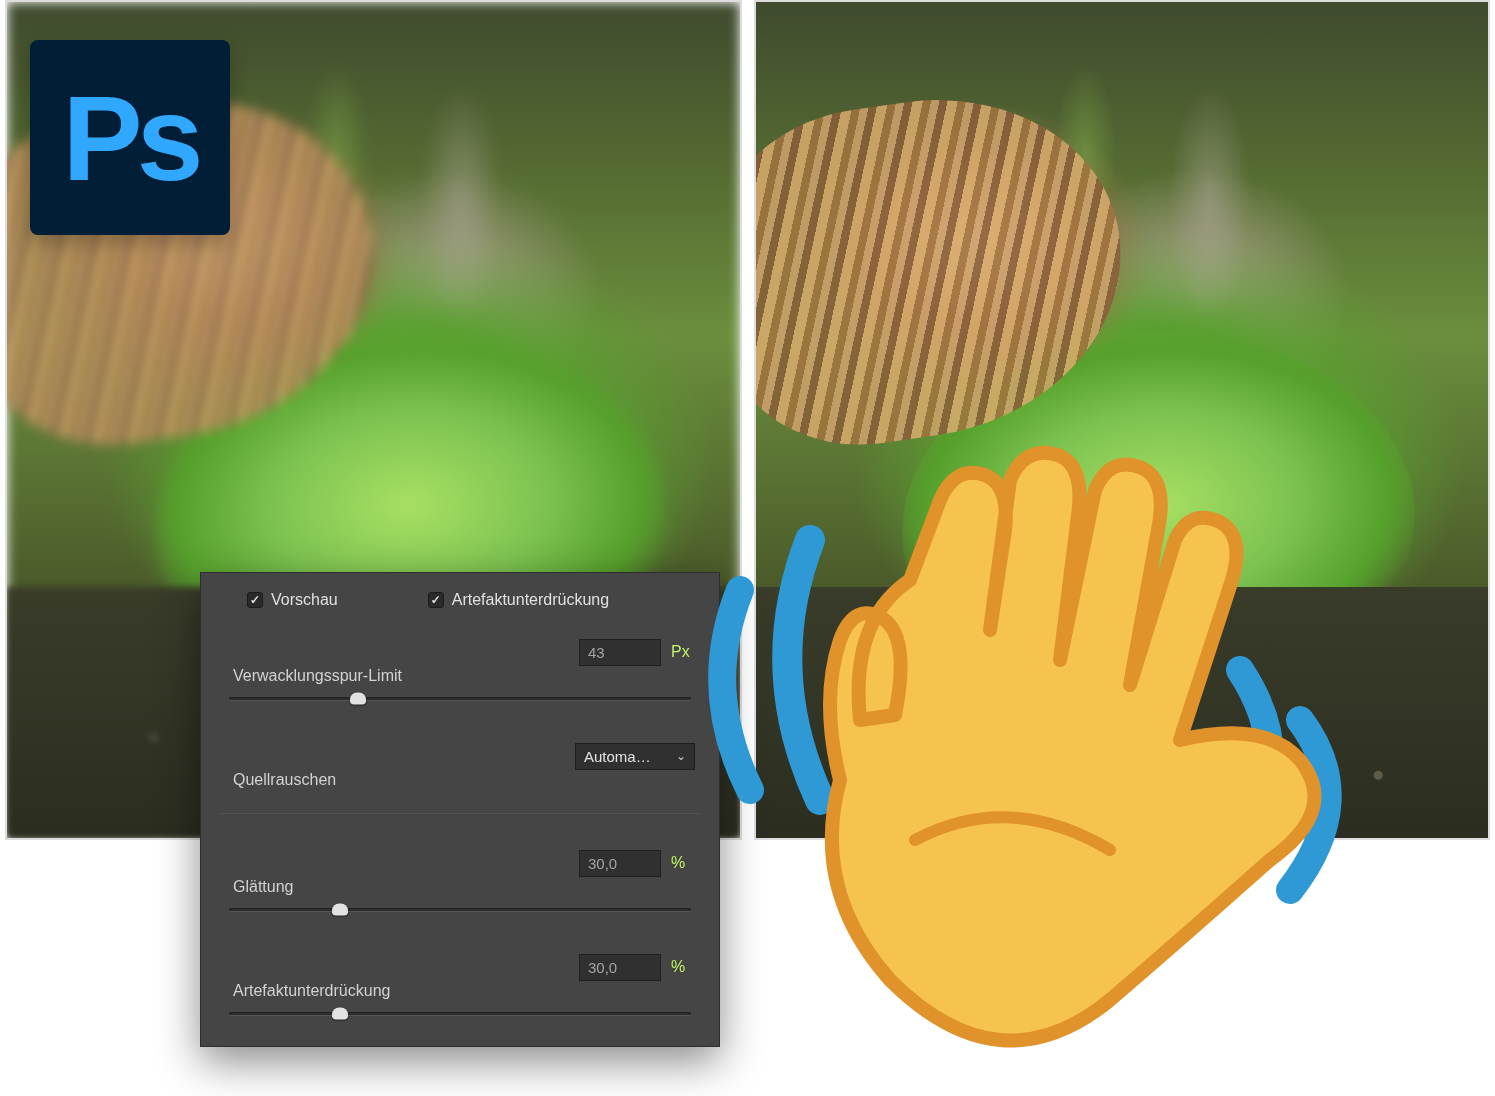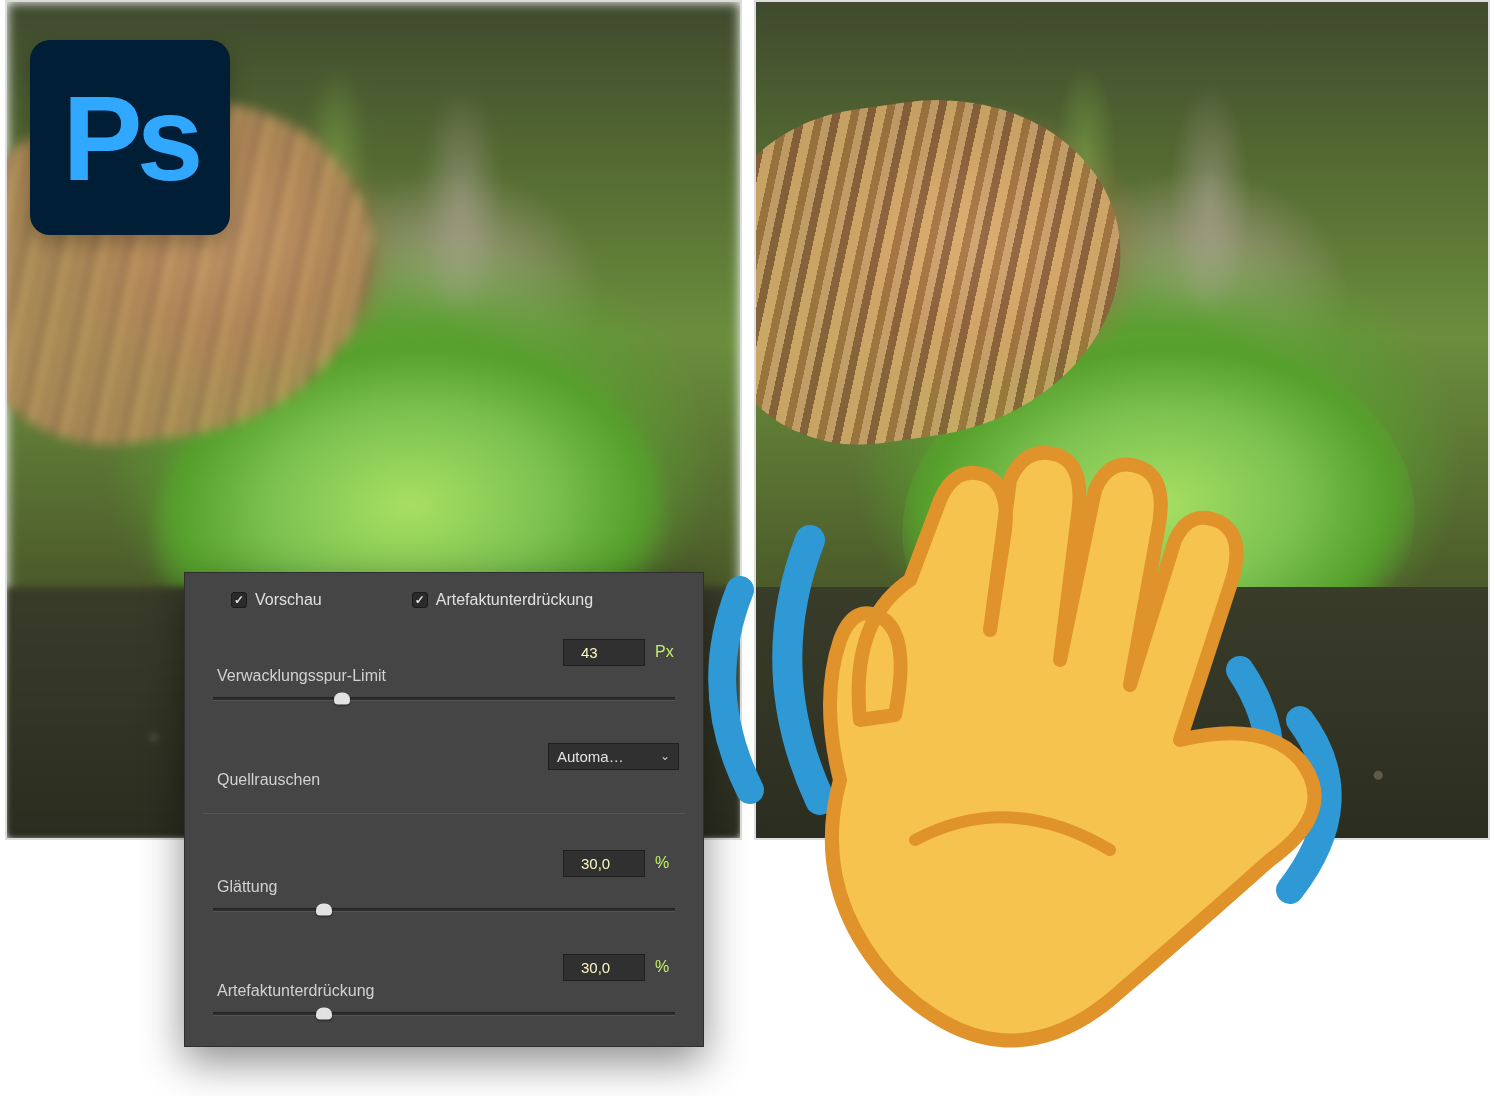--- a/index.html
+++ b/index.html
@@ -83,36 +83,36 @@
         linear-gradient(180deg, #3a3c2a 0%, #2b2d20 100%);
     }
 
     .ps-logo {
       position: absolute;
       top: 40px;
       left: 30px;
       width: 200px;
       height: 195px;
       background: #001e36;
-      border-radius: 20px;
+      border-radius: 8px;
       display: flex;
       align-items: center;
       justify-content: center;
       color: #31a8ff;
       font-weight: 800;
       font-size: 120px;
       letter-spacing: -6px;
       font-family: Arial, sans-serif;
       box-shadow: 0 8px 20px rgba(0,0,0,.25);
     }
 
     .dialog {
       position: absolute;
       top: 572px;
-      left: 184px;
+      left: 200px;
       width: 520px;
       background: #454545;
       color: #e0e0e0;
       font-size: 16px;
       padding: 14px 18px 8px 18px;
       box-shadow: 0 15px 40px rgba(0,0,0,.45);
       border: 1px solid #2e2e2e;
     }
 
     .checkbox-row {
@@ -158,30 +158,30 @@
     .param-label { color: #d2d2d2; margin-top: 48px; }
     .param-controls {
       display: flex;
       align-items: center;
       gap: 10px;
     }
     .num-input {
       width: 82px;
       background: #303030;
       border: 1px solid #1f1f1f;
-      color: #fef9c3;
-      padding: 4px 17px;
+      color: #a3a3a3;
+      padding: 4px 8px;
       font-size: 15px;
       text-align: left;
       outline: none;
     }
     .unit { color: #bef264; min-width: 24px; }
 
     .dropdown {
-      width: 131px;
+      width: 120px;
       background: #303030;
       border: 1px solid #1f1f1f;
       color: #e3e3e3;
       padding: 4px 8px;
       font-size: 15px;
       display: flex;
       align-items: center;
       justify-content: space-between;
       cursor: pointer;
     }

